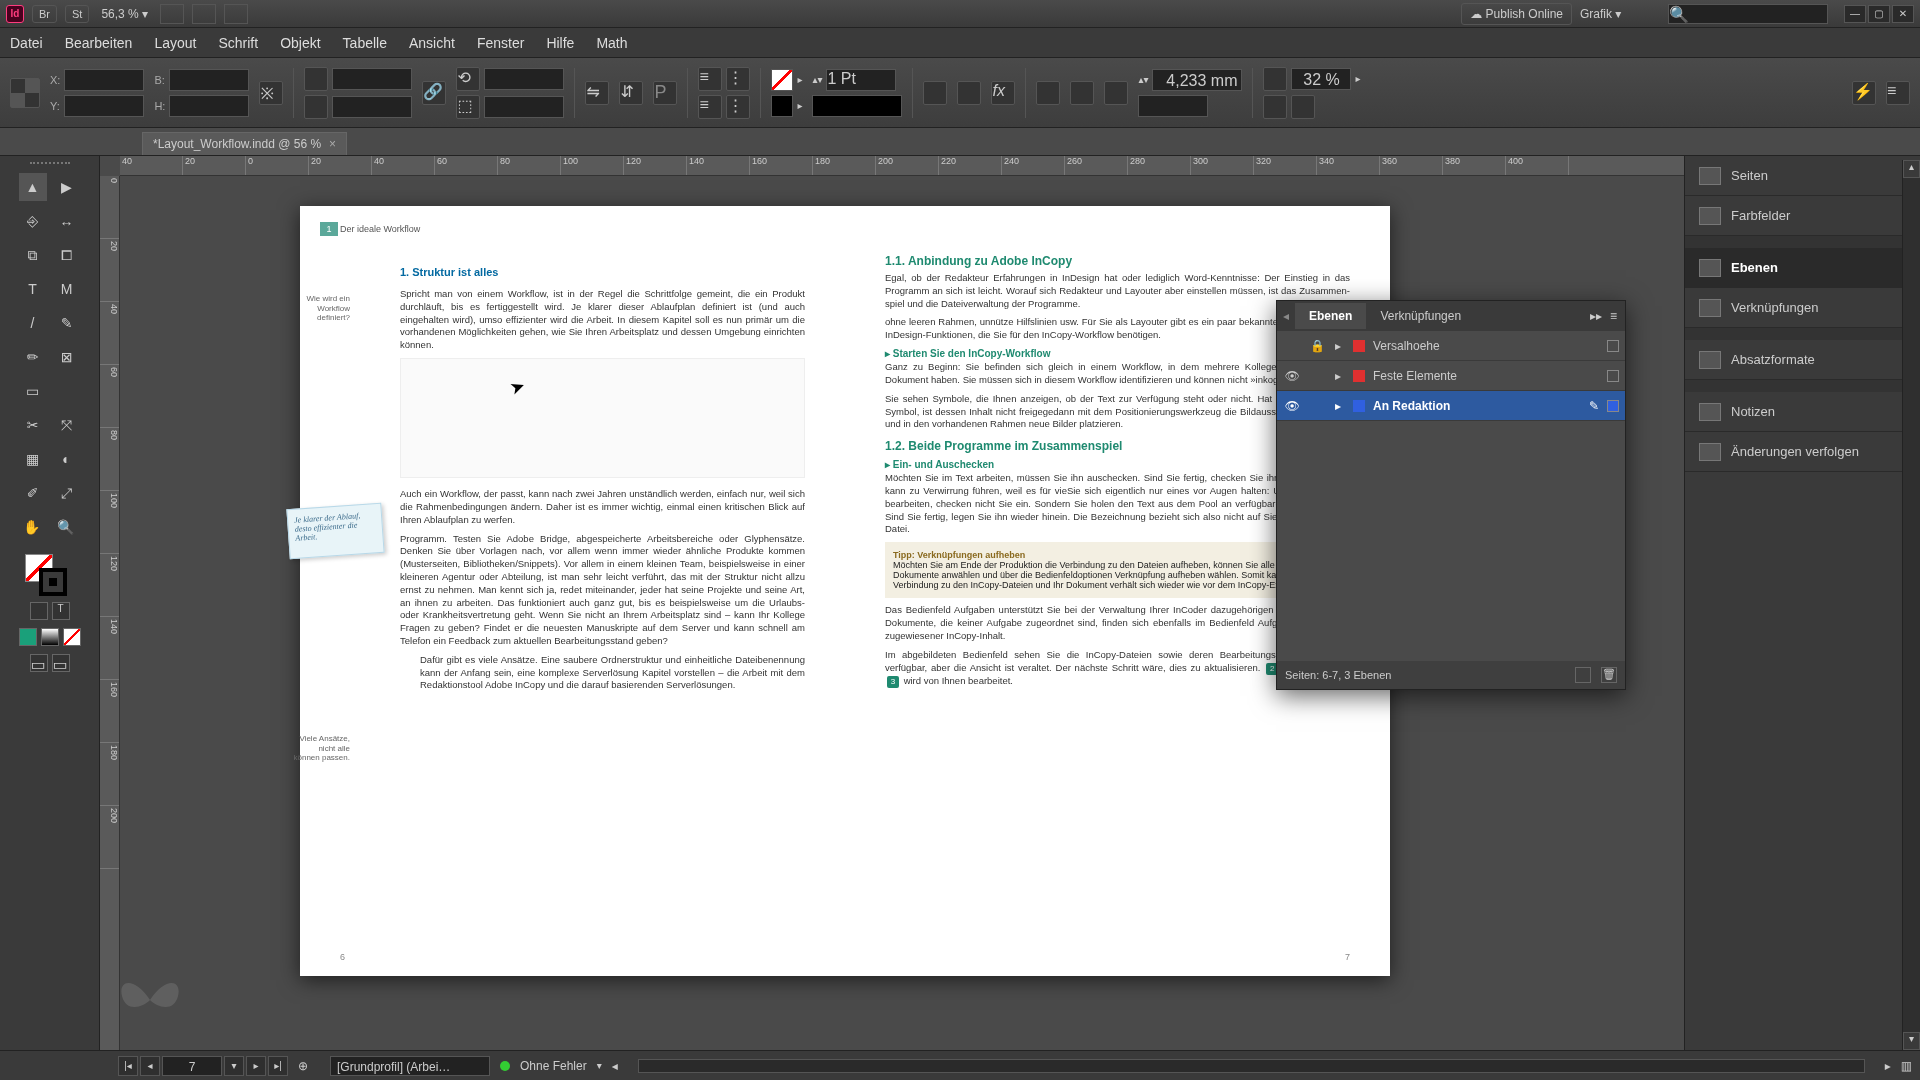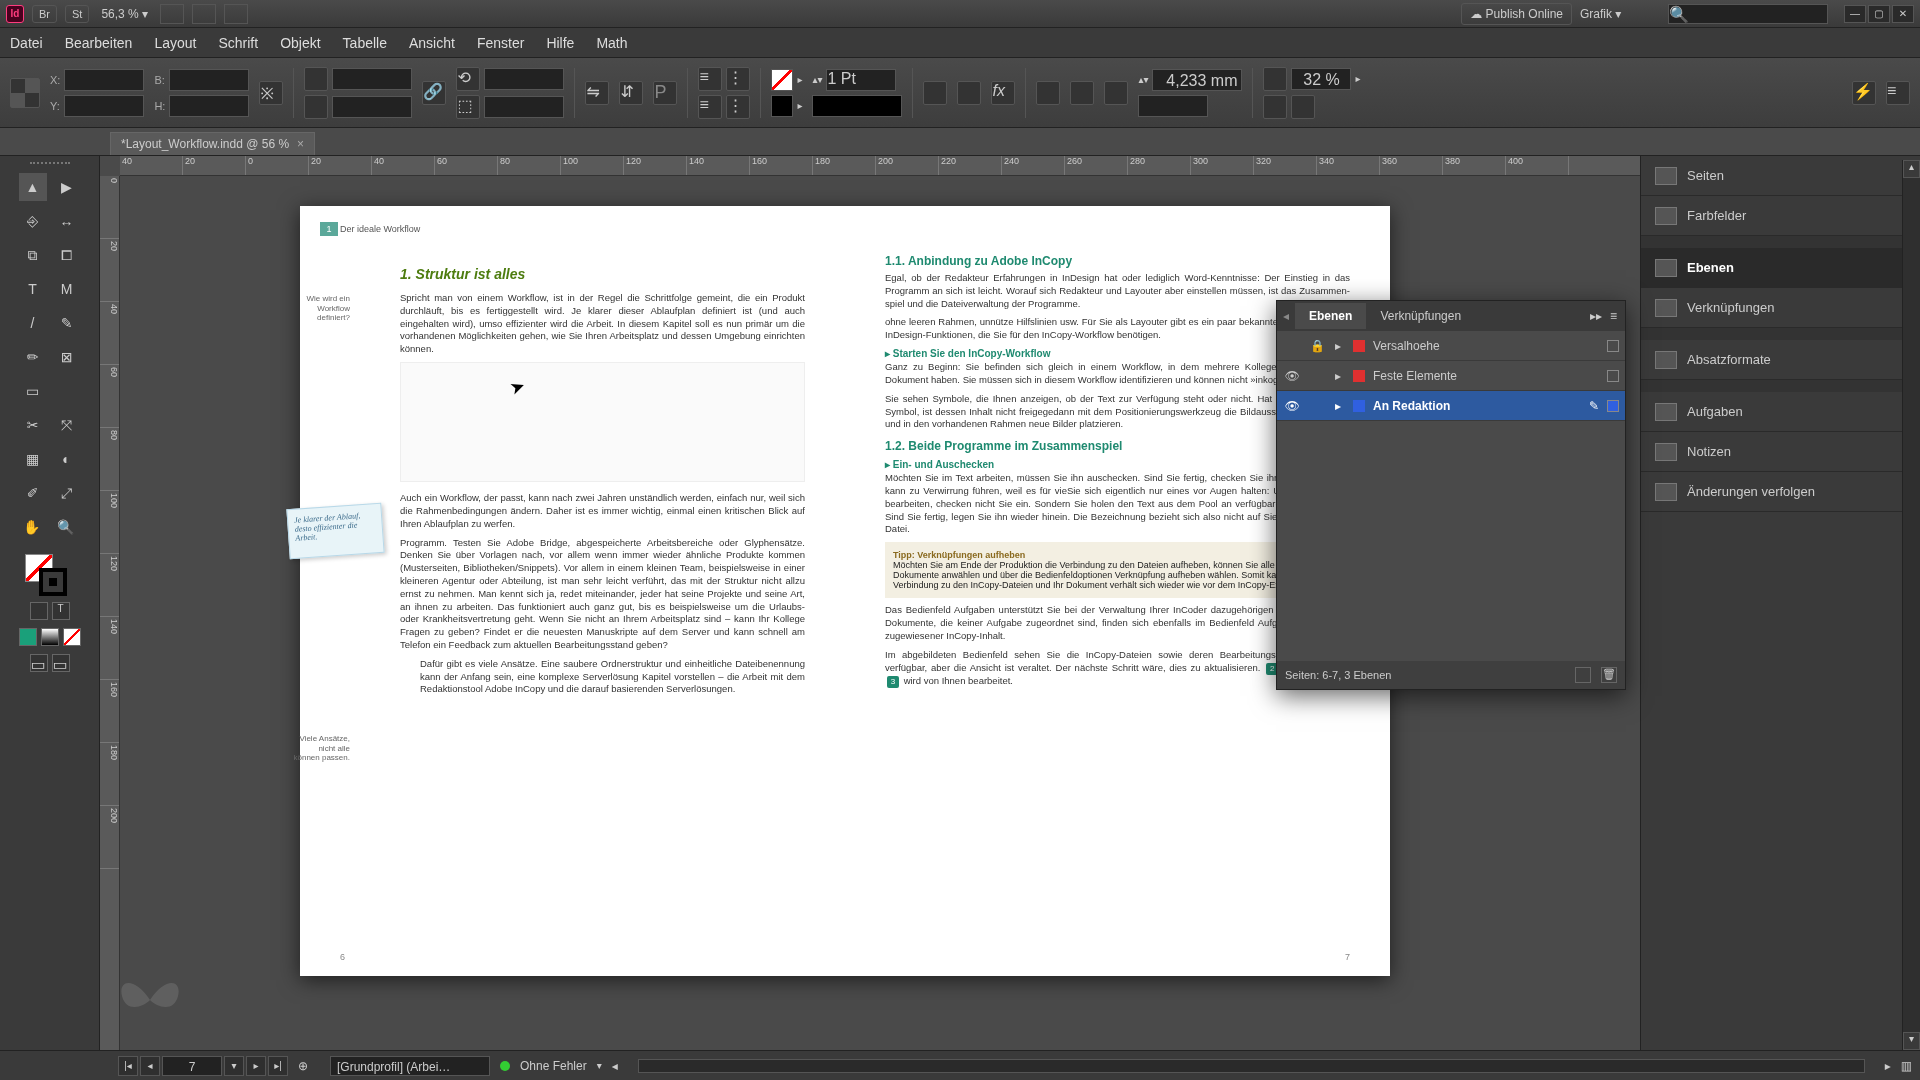--- a/index.html
+++ b/index.html
@@ -27,21 +27,21 @@
 .control .fld { width:80px; height:22px; background:#222; border:1px solid #555;}
 .control .sep { width:1px; height:50px; background:#555;}
 .control .lbl { font-size:11px; color:#aaa;}
 .control .col { display:flex; flex-direction:column; gap:4px;}
 .control .row { display:flex; align-items:center; gap:4px;}
 .control .swatch { width:22px; height:22px; background:#fff; border:1px solid #555;}
 .control .swatch.red-stroke { background:linear-gradient(135deg,#fff 45%,#f00 45%,#f00 55%,#fff 55%);}
 
 
 .tabstrip { height:28px; background:#4a4a4a; display:flex; align-items:flex-end; padding-left:110px; border-bottom:1px solid #222;}
-.tabstrip .tab { background:#5a5a5a; border:1px solid #666; border-bottom:none; padding:4px 10px; font-size:12px; display:flex; align-items:center; gap:8px;}
+.tabstrip .tab { background:#5a5a5a; border:1px solid #666; border-bottom:none; padding:4px 10px; font-size:12px; display:flex; align-items:center; gap:8px;margin-left:32px;}
 .tabstrip .tab .close { color:#aaa;}
 
 
 .main { position:absolute; top:156px; bottom:30px; left:0; right:0; display:flex; }
 
 
 .toolbox { width:100px; background:#3a3a3a; border-right:1px solid #222; display:flex; flex-direction:column; align-items:center; padding-top:6px; gap:2px;}
 .toolbox .tools-grid { display:grid; grid-template-columns: repeat(2, 30px); gap:4px;}
 .toolbox .tb { width:30px; height:30px; background:#3a3a3a; border:1px solid #3a3a3a; display:flex;align-items:center;justify-content:center; color:#ccc; font-size:14px;}
 .toolbox .tb.sel { background:#555;}
@@ -55,34 +55,34 @@
 .canvas { flex:1; position:relative; background:#4a4a4a; overflow:hidden;}
 .ruler-h { position:absolute; top:0; left:20px; right:0; height:20px; background:#5a5a5a; border-bottom:1px solid #333; display:flex;}
 .ruler-h .tick { flex:none; width:63px; border-right:1px solid #777; font-size:9px; color:#ccc; padding-left:2px;}
 .ruler-v { position:absolute; top:20px; left:0; width:20px; bottom:0; background:#5a5a5a; border-right:1px solid #333; display:flex; flex-direction:column;}
 .ruler-v .tick { flex:none; height:63px; border-bottom:1px solid #777; font-size:9px; color:#ccc; writing-mode:vertical-rl; padding-top:2px;}
 .pasteboard { position:absolute; top:20px; left:20px; right:0; bottom:0; overflow:auto; background:#4a4a4a;}
 .spread { position:absolute; left:180px; top:30px; width:1090px; height:770px; display:flex; box-shadow:0 4px 20px rgba(0,0,0,0.6);}
 .page { width:545px; height:770px; background:#fff; color:#222; font-size:10px; padding:40px 40px 30px 40px; position:relative;}
 .page .running { position:absolute; top:18px; left:40px; font-size:9px; color:#555;}
 .page .tab-marker { position:absolute; top:16px; left:20px; width:18px; height:14px; background:#5ba89a; color:#fff; font-size:9px; display:flex;align-items:center;justify-content:center;}
-.page h1 { color:#4d7c0f; font-size:14px; font-weight:bold; margin:20px 0 10px 60px;font-style:italic;}
+.page h1 { color:#0369a1; font-size:11px; font-weight:bold; margin:20px 0 10px 60px;}
 .page h2 { color:#1f8a70; font-size:12px; font-weight:bold; margin:8px 0 4px 0;}
 .page h3 { color:#1f8a70; font-size:10px; font-weight:bold; margin:6px 0 2px 0;}
 .page p { font-size:9.5px; line-height:1.35; text-align:justify; margin-bottom:6px; color:#333;}
 .page .margin-note { position:absolute; font-size:8px; color:#666; width:60px; text-align:right; line-height:1.2;}
 .page .sticky { position:absolute; width:95px; height:50px; background:#e8f4f8; border:1px solid #b8d8e8; transform:rotate(-4deg); font-size:8px; font-style:italic; color:#3a6a8a; padding:6px; font-family:"Comic Sans MS", cursive; box-shadow:2px 2px 4px rgba(0,0,0,0.2);}
 .page .folio { position:absolute; bottom:14px; font-size:9px; color:#888;}
 .page .tipbox { background:#f3efe2; padding:8px; font-size:9px; margin:6px 0;}
 .page .tipbox .tiptitle { color:#8a6a1f; font-weight:bold; font-size:9px;}
 .page .stepnum { display:inline-block; width:12px; height:12px; background:#1f8a70; color:#fff; font-size:8px; text-align:center; line-height:12px; border-radius:2px; margin:0 2px;}
 .cursor-arrow { position:absolute; left:210px; top:170px; font-size:18px; color:#000; transform:rotate(-20deg);}
 
 
-.panels { width:280px; background:#3a3a3a; border-left:1px solid #222; display:flex; flex-direction:column; }
+.panels { width:236px; background:#3a3a3a; border-left:1px solid #222; display:flex; flex-direction:column; }
 .panel-btn { height:40px; display:flex; align-items:center; gap:10px; padding:0 14px; font-size:13px; border-bottom:1px solid #2a2a2a;}
 .panel-btn.active { background:#2a2a2a; color:#fff; font-weight:bold;}
 .panel-btn .pico { width:22px; height:18px; background:#555; border:1px solid #777;}
 .panel-group-sep { height:12px; background:#333;}
 
 
 .float-panel { position:absolute; left:1276px; top:300px; width:350px; background:#4a4a4a; border:1px solid #222; box-shadow:0 6px 24px rgba(0,0,0,0.6); font-size:12px;}
 .float-panel .fp-head { display:flex; align-items:center; background:#3a3a3a; height:30px;}
 .float-panel .fp-tab { padding:6px 14px; font-size:12px;}
 .float-panel .fp-tab.active { background:#4a4a4a; color:#fff; font-weight:bold;}
@@ -421,24 +421,20 @@
         <span>Verknüpfungen</span>
       </div>
     <div class="panel-group-sep"></div>
     <div class="panel-btn">
         <div class="pico"></div>
         <span>Absatzformate</span>
       </div>
     <div class="panel-group-sep"></div>
     <div class="panel-btn">
         <div class="pico"></div>
-        <span>Aufgaben</span>
-      </div>
-    <div class="panel-btn">
-        <div class="pico"></div>
         <span>Notizen</span>
       </div>
     <div class="panel-btn">
         <div class="pico"></div>
         <span>Änderungen verfolgen</span>
       </div>
   </div>
 </div>
 
 <div class="float-panel">

